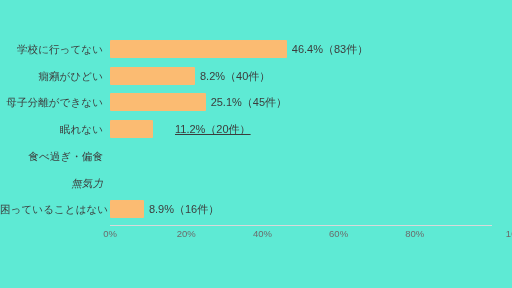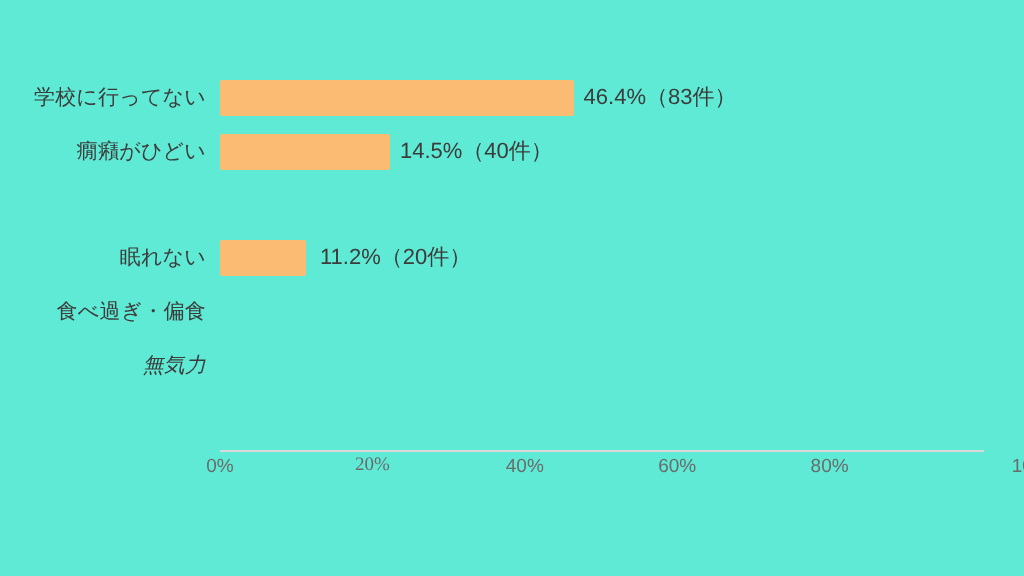--- a/index.html
+++ b/index.html
@@ -117,42 +117,56 @@
         <div class="cat-label">学校に行ってない</div>
         <div class="bar-track">
           <div class="bar" style="width: 176.784px; background: rgb(251, 187, 114);"></div>
           <div class="bar-value" style="left: 181.784px;">46.4%（83件）</div>
         </div>
       </div>
       <div class="row" style="top: 64.7px;">
         <div class="cat-label">癇癪がひどい</div>
         <div class="bar-track">
           <div class="bar" style="width: 84.963px; background: rgb(251, 187, 114);"></div>
-          <div class="bar-value" style="left: 89.963px;">14.5%（40件）</div>
+          <div class="bar-value" style="left: 89.963px;">8.2%（40件）</div>
+        </div>
+      </div>
+      <div class="row" style="top: 91.4px;">
+        <div class="cat-label">母子分離ができない</div>
+        <div class="bar-track">
+          <div class="bar" style="width: 95.631px; background: rgb(251, 187, 114);"></div>
+          <div class="bar-value" style="left: 100.631px;">25.1%（45件）</div>
         </div>
       </div>
       <div class="row" style="top: 118.1px;">
         <div class="cat-label">眠れない</div>
         <div class="bar-track">
           <div class="bar" style="width: 42.672px; background: rgb(251, 187, 114);"></div>
-          <div class="bar-value" style="left: 50px;">11.2%（20件）</div>
+          <div class="bar-value" style="left: 65px; text-decoration: underline;">11.2%（20件）</div>
         </div>
       </div>
       <div class="row" style="top: 144.8px;">
         <div class="cat-label">食べ過ぎ・偏食</div>
       </div>
       <div class="row" style="top: 171.5px; font-style: italic;">
         <div class="cat-label">無気力</div>
       </div>
+      <div class="row" style="top: 198.2px;">
+        <div class="cat-label">困っていることはない</div>
+        <div class="bar-track">
+          <div class="bar" style="width: 33.909px; background: rgb(251, 187, 114);"></div>
+          <div class="bar-value" style="left: 38.909px;">8.9%（16件）</div>
+        </div>
+      </div>
     </div>
 
   <div class="axis-line"></div>
 
   <div class="tick-labels">
       <div class="tick" style="left: 110px;">0%</div>
-      <div class="tick" style="left: 186.2px; font-family: Liberation Serif, serif;">20%</div>
+      <div class="tick" style="left: 186.2px;">20%</div>
       <div class="tick" style="left: 262.4px;">40%</div>
       <div class="tick" style="left: 338.6px;">60%</div>
       <div class="tick" style="left: 414.8px;">80%</div>
       <div class="tick" style="left: 518px;">100%</div>
     </div>
 
 </div>
 
 </body></html>

